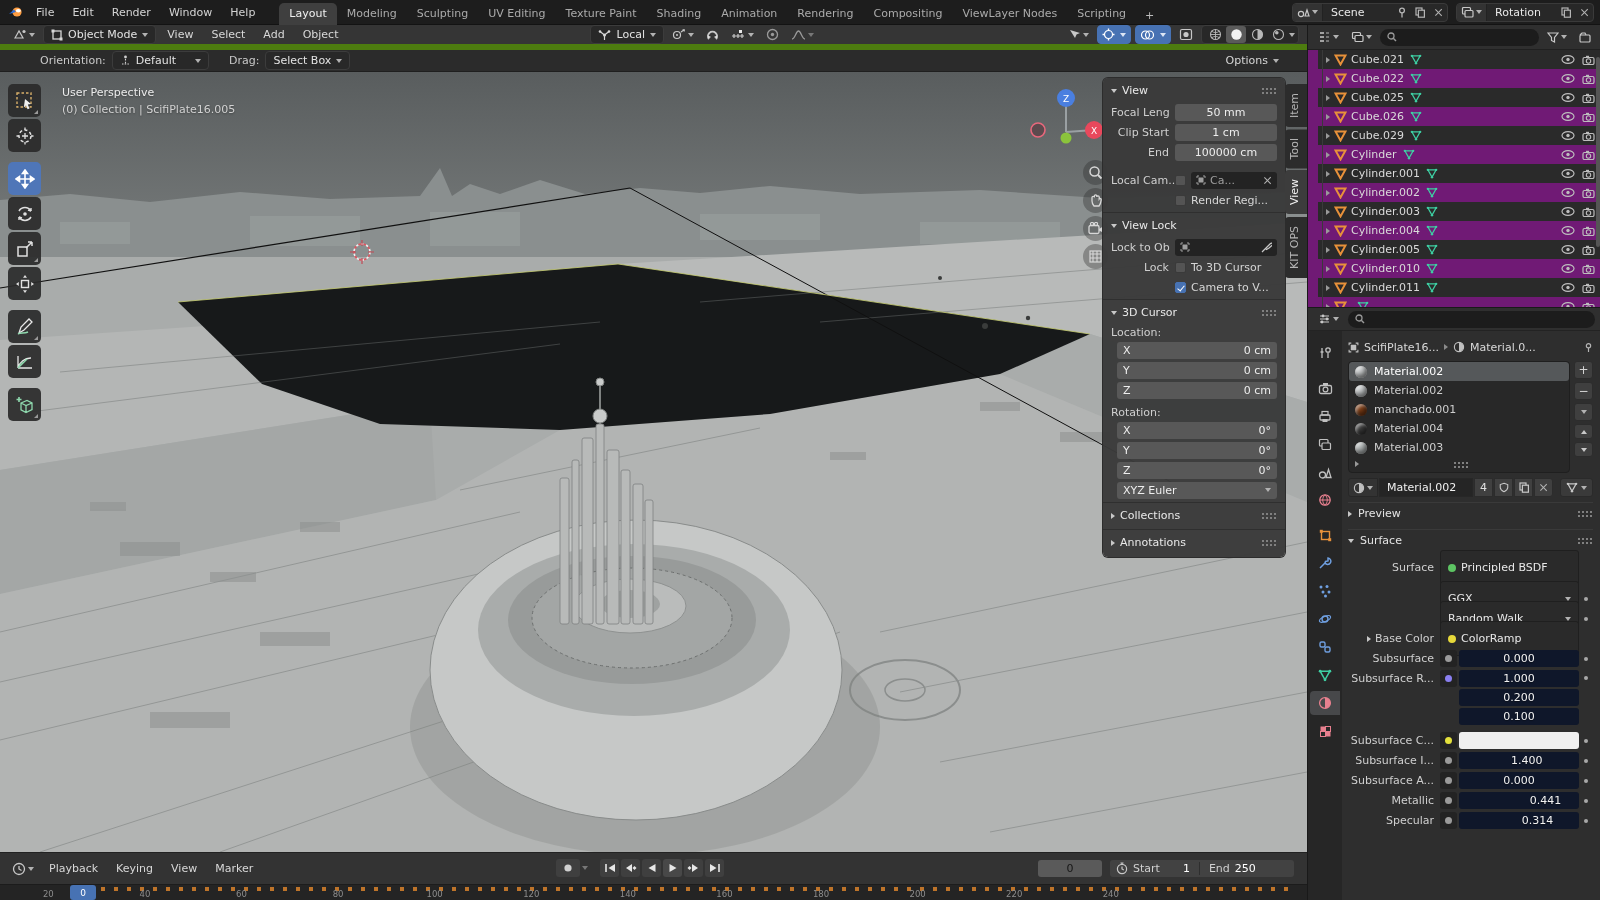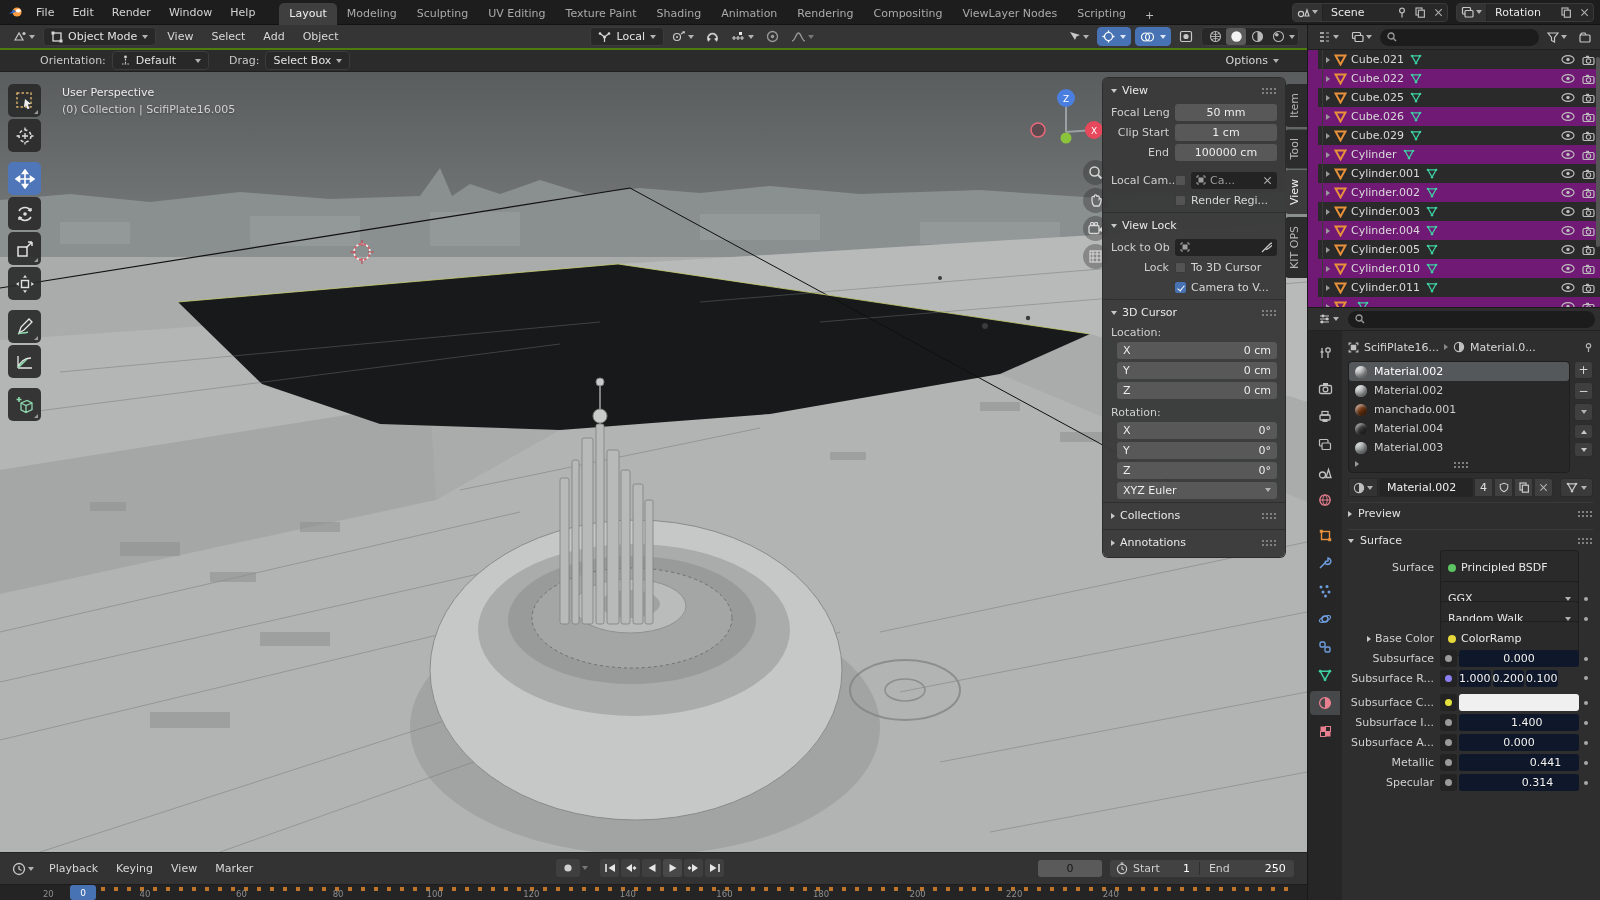--- a/index.html
+++ b/index.html
@@ -24,21 +24,21 @@
   .ws-add{padding:3px 9px;color:#bdbdbd}
   .tb-spacer{flex:1}
   .id-widget{display:flex;align-items:center;height:19px;background:#282828;border:1px solid #3a3a3a;border-radius:4px;margin-left:6px;overflow:hidden}
   .idw-icon{display:flex;align-items:center;gap:2px;padding:0 4px;height:100%;background:#333;border-right:1px solid #222}
   .idw-name{padding:0 8px;color:#e8e8e8;min-width:70px}
   .idw-btn{display:flex;align-items:center;justify-content:center;width:18px;height:100%}
   
   .left-col{position:absolute;left:0;top:25px;width:1307px;height:875px}
   .right-col{position:absolute;left:1307px;top:25px;width:293px;height:875px;background:#2e2e2e;border-left:1px solid #191919}
   
-  .vp-header{position:absolute;left:0;top:0;width:1307px;height:25px;background:#353535;display:flex;align-items:center;gap:4px;padding:0 8px;border-bottom:2px solid #4d7c0f}
+  .vp-header{position:absolute;left:0;top:0;width:1307px;height:25px;background:#353535;display:flex;align-items:center;gap:4px;padding:0 8px;border-bottom:6px solid #4d7c0f}
   .ts-row{position:absolute;left:0;top:25px;width:1307px;height:22px;background:#2b2b2b;display:flex;align-items:center;gap:6px;padding:0 10px;border-bottom:1px solid #1f1f1f}
   .dd{display:flex;align-items:center;gap:5px;background:#282828;border:1px solid #3c3c3c;border-radius:4px;height:19px;padding:0 7px;color:#e2e2e2;white-space:nowrap}
   .dd.blue{background:#4772b3;border-color:#4772b3;color:#fff}
   .flatmenu{padding:3px 7px;color:#d8d8d8}
   .ibtn{display:flex;align-items:center;justify-content:center;gap:2px;height:19px;padding:0 4px;border-radius:4px}
   .shadegrp{display:flex;align-items:center;background:#282828;border:1px solid #3c3c3c;border-radius:4px;height:19px;padding:0 3px;gap:1px}
   .shadeseg{display:flex;align-items:center;justify-content:center;width:20px;height:17px;border-radius:3px}
   .shadeseg.active{background:#5a5a5a}
   .lbl{color:#c9c9c9}
   
@@ -129,21 +129,21 @@
   .plabel{width:92px;text-align:right;padding-right:6px;color:#cfcfcf;white-space:nowrap;overflow:hidden;flex:0 0 auto}
   .socket{width:17px;height:17px;background:#232323;border-radius:3px;display:flex;align-items:center;justify-content:center;margin-right:2px;flex:0 0 auto}
   .socket i{width:7px;height:7px;border-radius:50%;display:block}
   .keydot{width:14px;display:flex;justify-content:center;flex:0 0 auto}
   .keydot i{width:4px;height:4px;border-radius:50%;background:#a8a8a8;display:block}
   .pdrop{flex:1;height:35px;background:#2a2a2a;border:1px solid #1f1f1f;border-radius:3px;display:flex;align-items:center;gap:5px;padding:0 7px;color:#e8e8e8}
   .pdrop .chev{margin-left:auto}
   .pslider{flex:1;height:17px;background:#0f172a;border-radius:3px;position:relative;overflow:hidden;display:flex;align-items:center;justify-content:center;color:#f2f2f2}
   .slfill{position:absolute;left:0;top:0;bottom:0;background:#4772b3}
   .pslider span{position:relative;z-index:1;text-shadow:0 1px 1px rgba(0,0,0,.4)}
-  .rstack{flex:1;display:flex;flex-direction:row;gap:2px}
+  .rstack{flex:1;display:flex;flex-direction:column;gap:2px}
   .rstack .pslider{flex:none;height:17px}
   .swatch{flex:1;height:17px;border-radius:3px;background:#f0f0f0}
   .dot8{width:8px;height:8px;border-radius:50%;display:inline-block;flex:0 0 auto}
 </style>
 </head>
 <body>
 
 <div class="app">
 
   <header class="topbar">
@@ -764,21 +764,21 @@
         <span class="frame-field">0</span>
         <span class="range-grp">
           <svg width="12" height="13" viewBox="0 0 12 13">
               <circle cx="6" cy="7" r="4.6" fill="none" stroke="#c8c8c8" stroke-width="1.2"></circle>
               <path d="M6,4.5 V7 L7.8,8 M4.5,1 h3 M6,1 v1.5" stroke="#c8c8c8" stroke-width="1.2" fill="none"></path>
             </svg>
           <span>Start</span>
           <span class="val" style="margin-left:18px">1</span>
           <span class="div"></span>
           <span>End</span>
-          <span class="val" style="margin-left:30px">250</span>
+          <span class="val" style="margin-left:0">250</span>
         </span>
       </div>
       <div class="tl-ruler">
         <div class="keyticks"></div>
         <div class="ticknums">
           <span class="ticknum">20</span>
             <span class="ticknum">40</span>
             <span class="ticknum">60</span>
             <span class="ticknum">80</span>
             <span class="ticknum">100</span>

